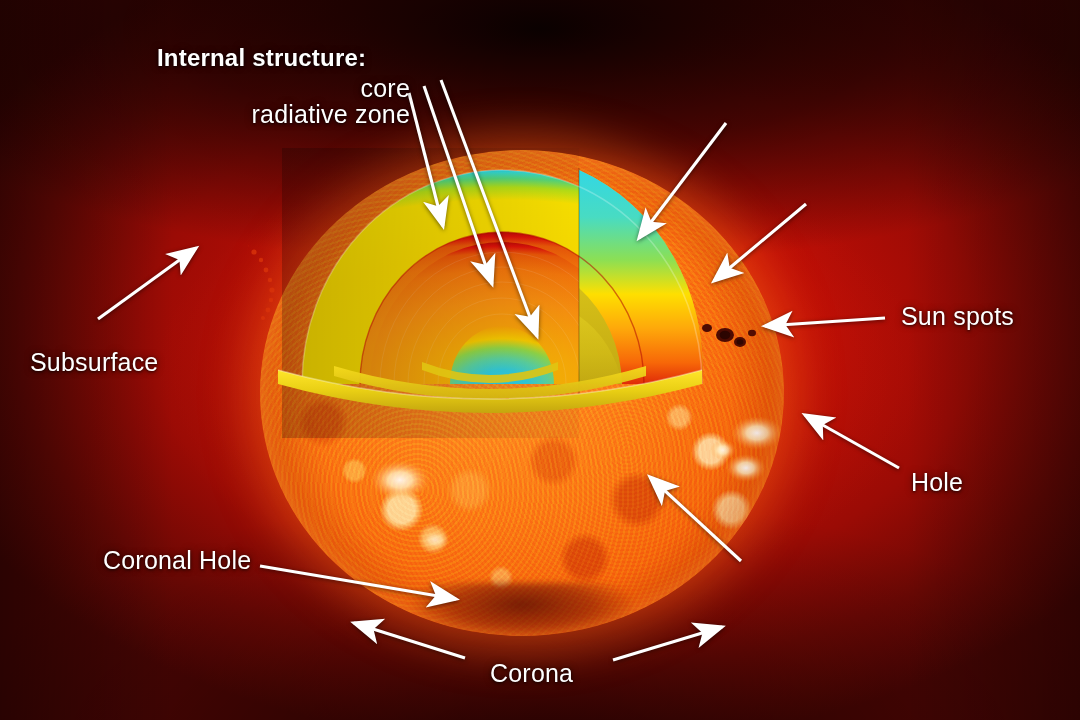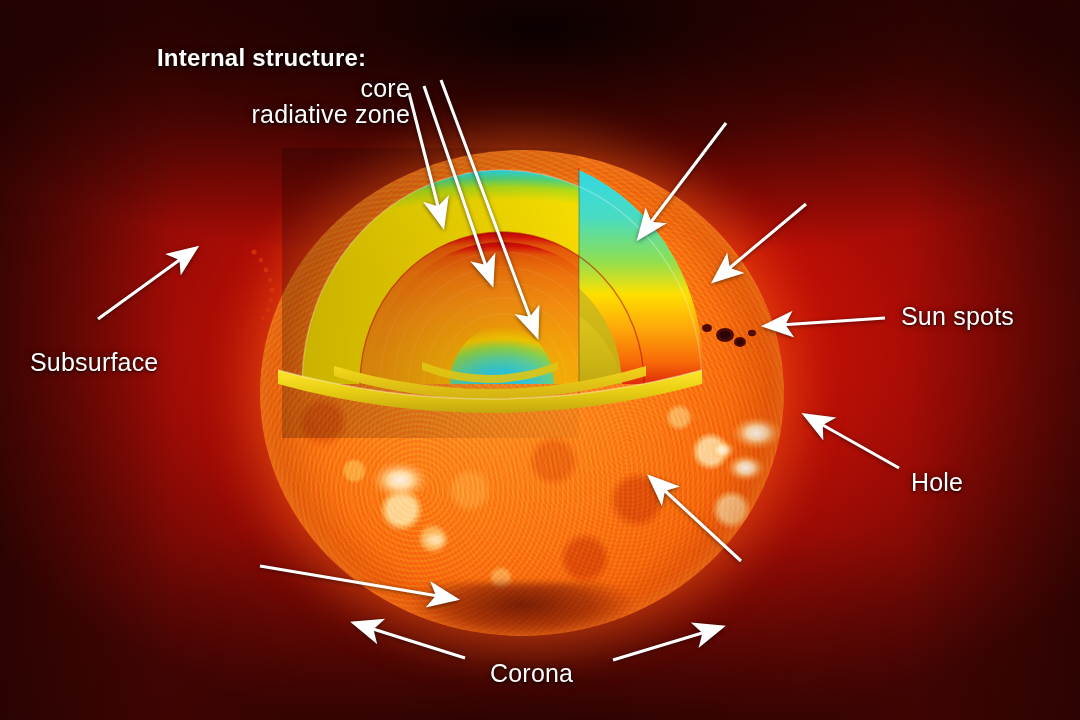--- a/index.html
+++ b/index.html
@@ -289,16 +289,17 @@
 
 
 
     <div class="lbl big" style="left:901px;top:302px;">Sun spots</div>
 
     <div class="lbl big" style="left:911px;top:468px;">Hole</div>
 
 
     <div class="lbl big" style="left:490px;top:659px;">Corona</div>
 
+    <div class="lbl big" style="left:103px;top:546px;">Coronal Hole</div>
 
     <div class="lbl big" style="left:30px;top:348px;">Subsurface</div>
   </div>
 </div>
 
 </body></html>

